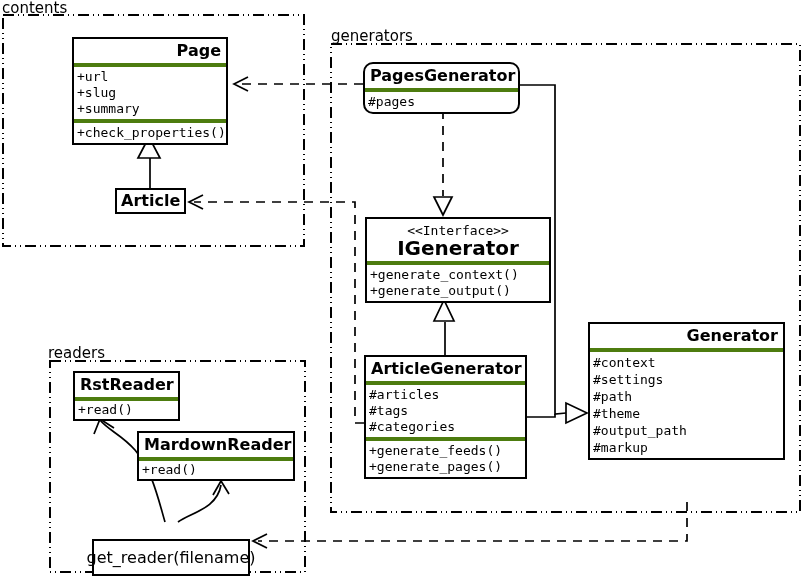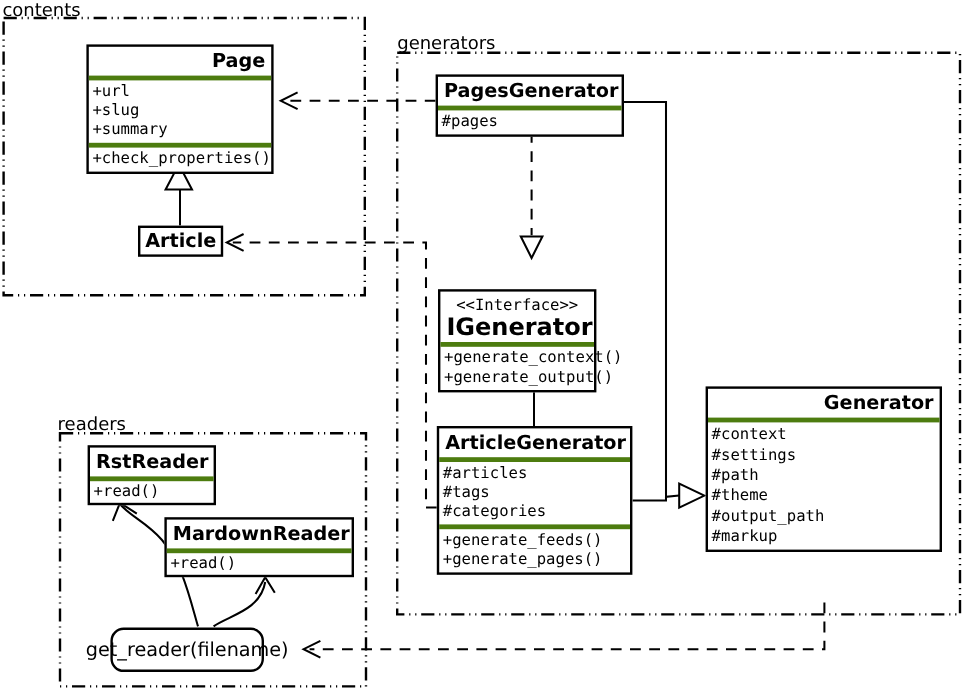--- a/index.html
+++ b/index.html
@@ -83,28 +83,28 @@
     </div>
     <div class="uml-sec">
       <div>+check_properties()</div>
     </div>
   </div>
 
   <div class="uml-class" style="left:115px;top:188px;width:71px;">
     <div class="uml-title" style="padding:1px 4px;">Article</div>
   </div>
 
-  <div class="uml-class" style="left:363px;top:62px;width:157px;">
+  <div class="uml-class" style="left:363px;top:62px;width:157px;border-radius:10px;">
     <div class="uml-title">PagesGenerator</div>
     <div class="uml-sec">
       <div>#pages</div>
     </div>
   </div>
 
-  <div class="uml-class" style="left:365px;top:217px;width:132px;margin-top:24px;">
+  <div class="uml-class" style="left:365px;top:217px;width:186px;">
     <div class="uml-stereo">&lt;&lt;Interface&gt;&gt;</div>
     <div class="uml-stereo-name">IGenerator</div>
     <div class="uml-sec">
       <div>+generate_context()</div>
       <div>+generate_output()</div>
     </div>
   </div>
 
   <div class="uml-class" style="left:364px;top:355px;width:163px;">
     <div class="uml-title">ArticleGenerator</div>
@@ -138,17 +138,17 @@
     </div>
   </div>
 
   <div class="uml-class" style="left:137px;top:431px;width:158px;">
     <div class="uml-title">MardownReader</div>
     <div class="uml-sec" style="padding:1px 3px;">
       <div>+read()</div>
     </div>
   </div>
 
-  <div class="uml-class fn-box" style="left:92px;top:523px;width:128px;height:37px;border-radius:11px;">
+  <div class="uml-class fn-box" style="left:92px;top:539px;width:158px;height:37px;">
     <span class="fn-label">get_reader(filename)</span>
   </div>
 
 </div>
 
 </body></html>

